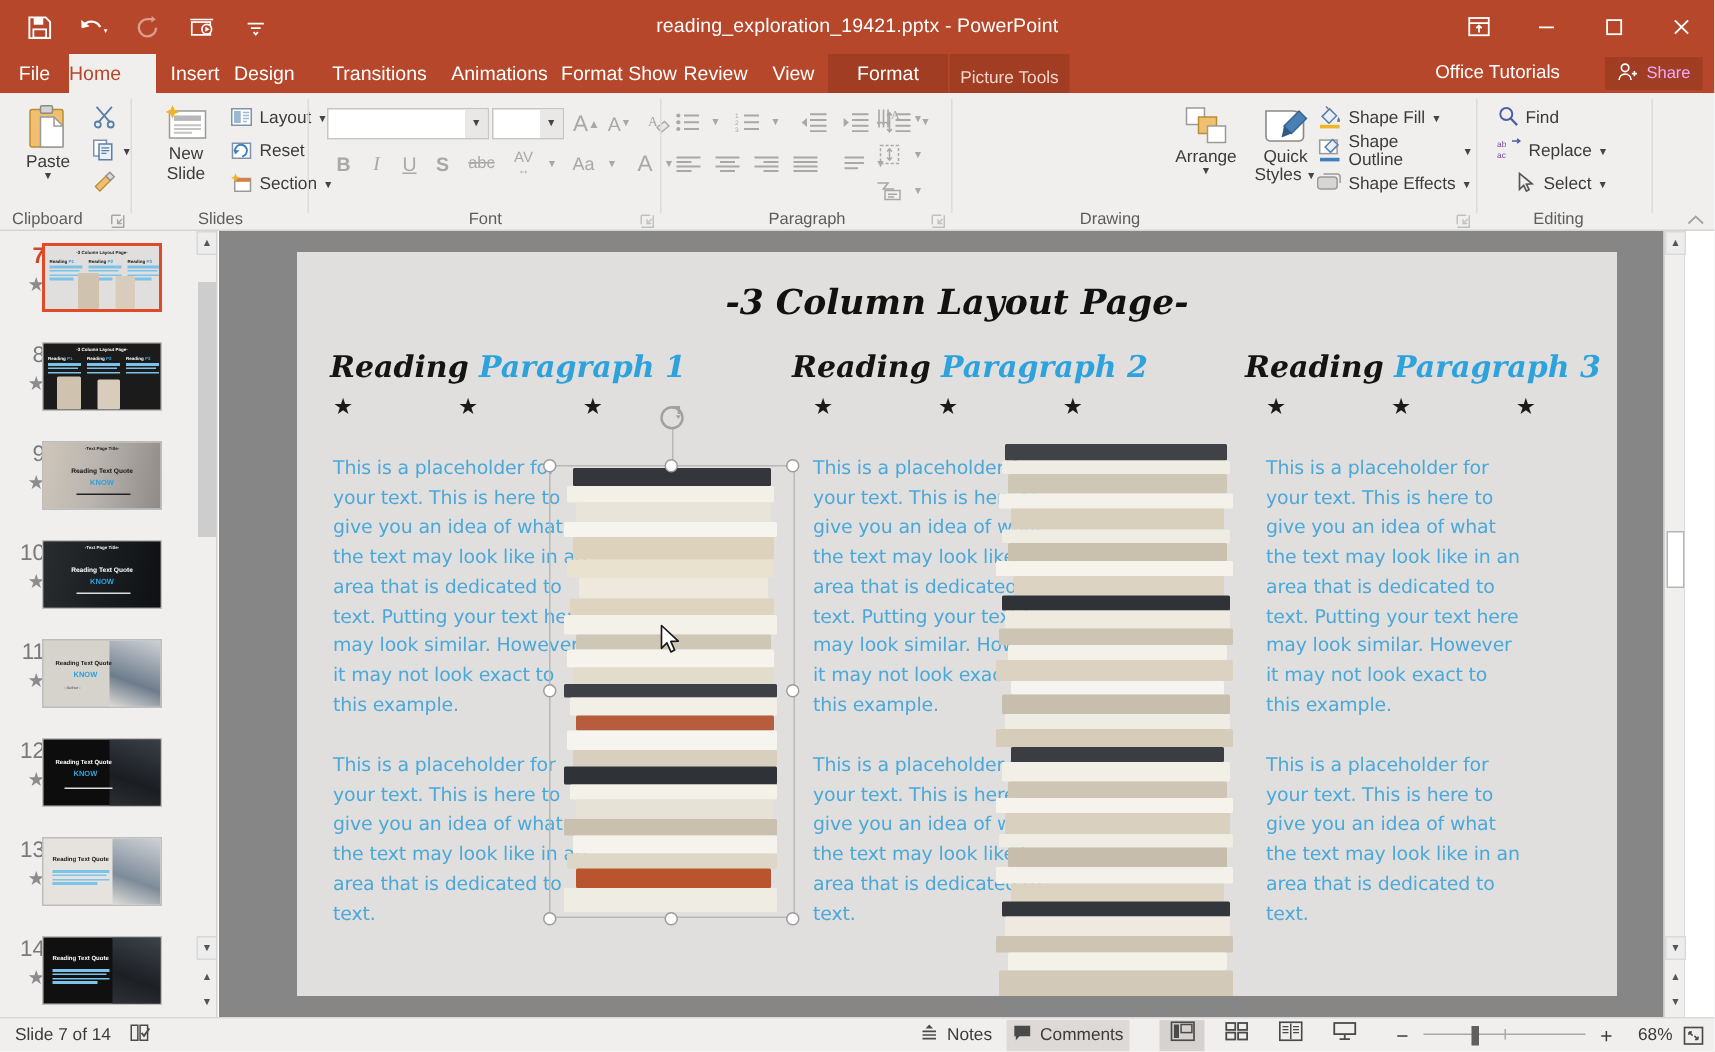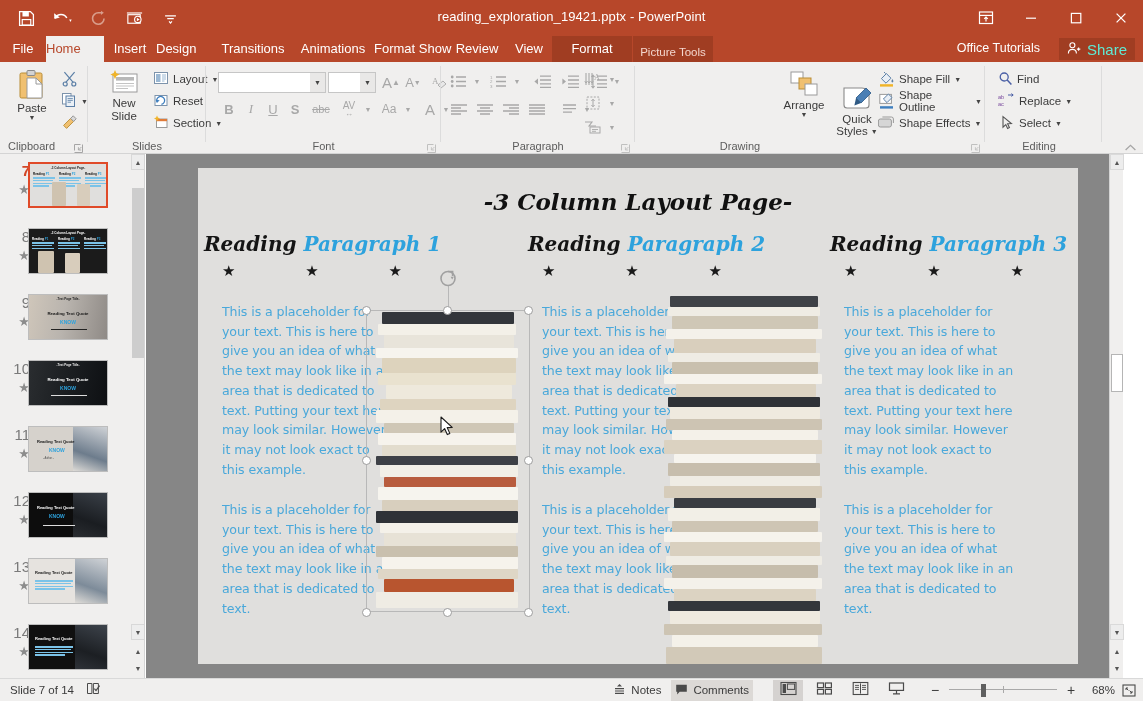--- a/index.html
+++ b/index.html
@@ -52,21 +52,21 @@
   .tab.format-tab.active-ctx { background: #a03d22; color:#fff; }
   .tellme {
     position: absolute; left: 722px; top: 4px; font-size: 12.5px; color: #f6e3dd;
     display: flex; align-items: center; gap: 6px; cursor: pointer;
   }
   .tutorials {
     position: absolute; right: 103px; top: 5px; font-size: 12.5px; color: #fff; cursor: pointer;
   }
   .share {
     position: absolute; right: 8px; top: 2px; height: 22px; padding: 0 8px;
-    display: flex; align-items: center; gap: 5px; font-size: 15px; color: #5eead4;
+    display: flex; align-items: center; gap: 5px; font-size: 11px; color: #f0abfc;
     background: #a03d22; cursor: pointer;
   }
 
   
   .ribbon {
     position: absolute; left: 0; top: 62px; width: 1143px; height: 92px;
     background: #f0efee; border-bottom: 1px solid #d4d4d4;
   }
   .rgroup { position: absolute; top: 0; height: 92px; }
   .rgroup .gtitle {
@@ -591,21 +591,21 @@
           <svg width="30" height="28" viewBox="0 0 30 28">
               <rect x="2" y="2" width="12" height="11" fill="#fff" stroke="#9a9a9a" stroke-width="1"></rect>
               <rect x="10" y="8" width="12" height="11" fill="#f0c070" stroke="#b98d36" stroke-width="1"></rect>
               <rect x="16" y="14" width="12" height="11" fill="#fff" stroke="#9a9a9a" stroke-width="1"></rect>
             </svg>
         </span>
         <span style="margin-top:1px">Arrange</span>
         <span class="caret">▼</span>
       </div>
 
-      <div class="bigbtn" style="left:196px;top:18px;width:52px;height:72px;padding-top:4px">
+      <div class="bigbtn" style="left:196px;top:4px;width:52px;height:72px;padding-top:4px">
         <span class="icobox">
           <svg width="34" height="28" viewBox="0 0 34 28">
               <path d="M4 4 h18 a7 7 0 0 1 7 7 v10 a3 3 0 0 1-3 3 H7 a3 3 0 0 1-3-3z" fill="#fff" stroke="#8a8a8a" stroke-width="1.1"></path>
               <path d="M26 4 L31 9 L21 19 L16 14z" fill="#4a7fb5" stroke="#35618d" stroke-width=".9"></path>
               <path d="M16 14 L21 19 L14.4 21.6z" fill="#2f5a84"></path>
             </svg>
         </span>
         <span style="margin-top:1px;line-height:12px">Quick</span>
         <span style="display:flex;align-items:center;gap:3px;line-height:12px">
           <span>Styles</span>
@@ -671,21 +671,21 @@
         <span>
           <svg width="17" height="15" viewBox="0 0 17 15">
               <text x="0" y="6" font-size="5.6" fill="#7a4a9e" font-family="sans-serif">ab</text>
               <text x="0" y="13" font-size="5.6" fill="#7a4a9e" font-family="sans-serif">ac</text>
               <path d="M10 2 h5 M13.4 .6 L15.2 2 L13.4 3.4" fill="none" stroke="#4a5fa5" stroke-width="1"></path>
             </svg>
         </span>
         <span>Replace</span>
         <span class="caret">▼</span>
       </div>
-      <div class="smallbtn" style="left:12px;top:50px">
+      <div class="smallbtn" style="left:22px;top:50px">
         <span>
           <svg width="15" height="15" viewBox="0 0 15 15">
               <path d="M3 1.6 L3 12.2 L5.8 9.6 L7.6 13.4 L9.4 12.4 L7.6 8.8 L11.4 8.6z" fill="none" stroke="#555" stroke-width="1.1"></path>
             </svg>
         </span>
         <span>Select</span>
         <span class="caret">▼</span>
       </div>
       <div class="gtitle" style="width:100px;left:4px;text-align:center">Editing</div>
       <div class="dlg" style="right:8px;bottom:4px">
@@ -857,21 +857,21 @@
       <div class="ps-arrow" style="top:489px;border:none;background:transparent">▲</div>
       <div class="ps-arrow" style="top:506px;border:none;background:transparent">▼</div>
     </div>
   </div>
 
   <div class="slidearea">
     <div class="slide">
 
       <div class="slide-title">-3 Column Layout Page-</div>
 
-      <div class="colhead" style="left:6px;width:240px">
+      <div class="colhead" style="left:22px;width:240px">
         <span class="dark">Reading</span>
         <span class="blue">Paragraph 1</span>
       </div>
       <div class="stars" style="left:24px;width:180px">
         <span>★</span>
         <span>★</span>
         <span>★</span>
       </div>
       <div class="body-text" style="left:24px;top:134px;width:170px">This is a placeholder for your text. This is here to give you an idea of what the text may look like in an area that is dedicated to text. Putting your text here may look similar. However it may not look exact to this example.</div>
       <div class="body-text" style="left:24px;top:332px;width:170px">This is a placeholder for your text. This is here to give you an idea of what the text may look like in an area that is dedicated to text.</div>

